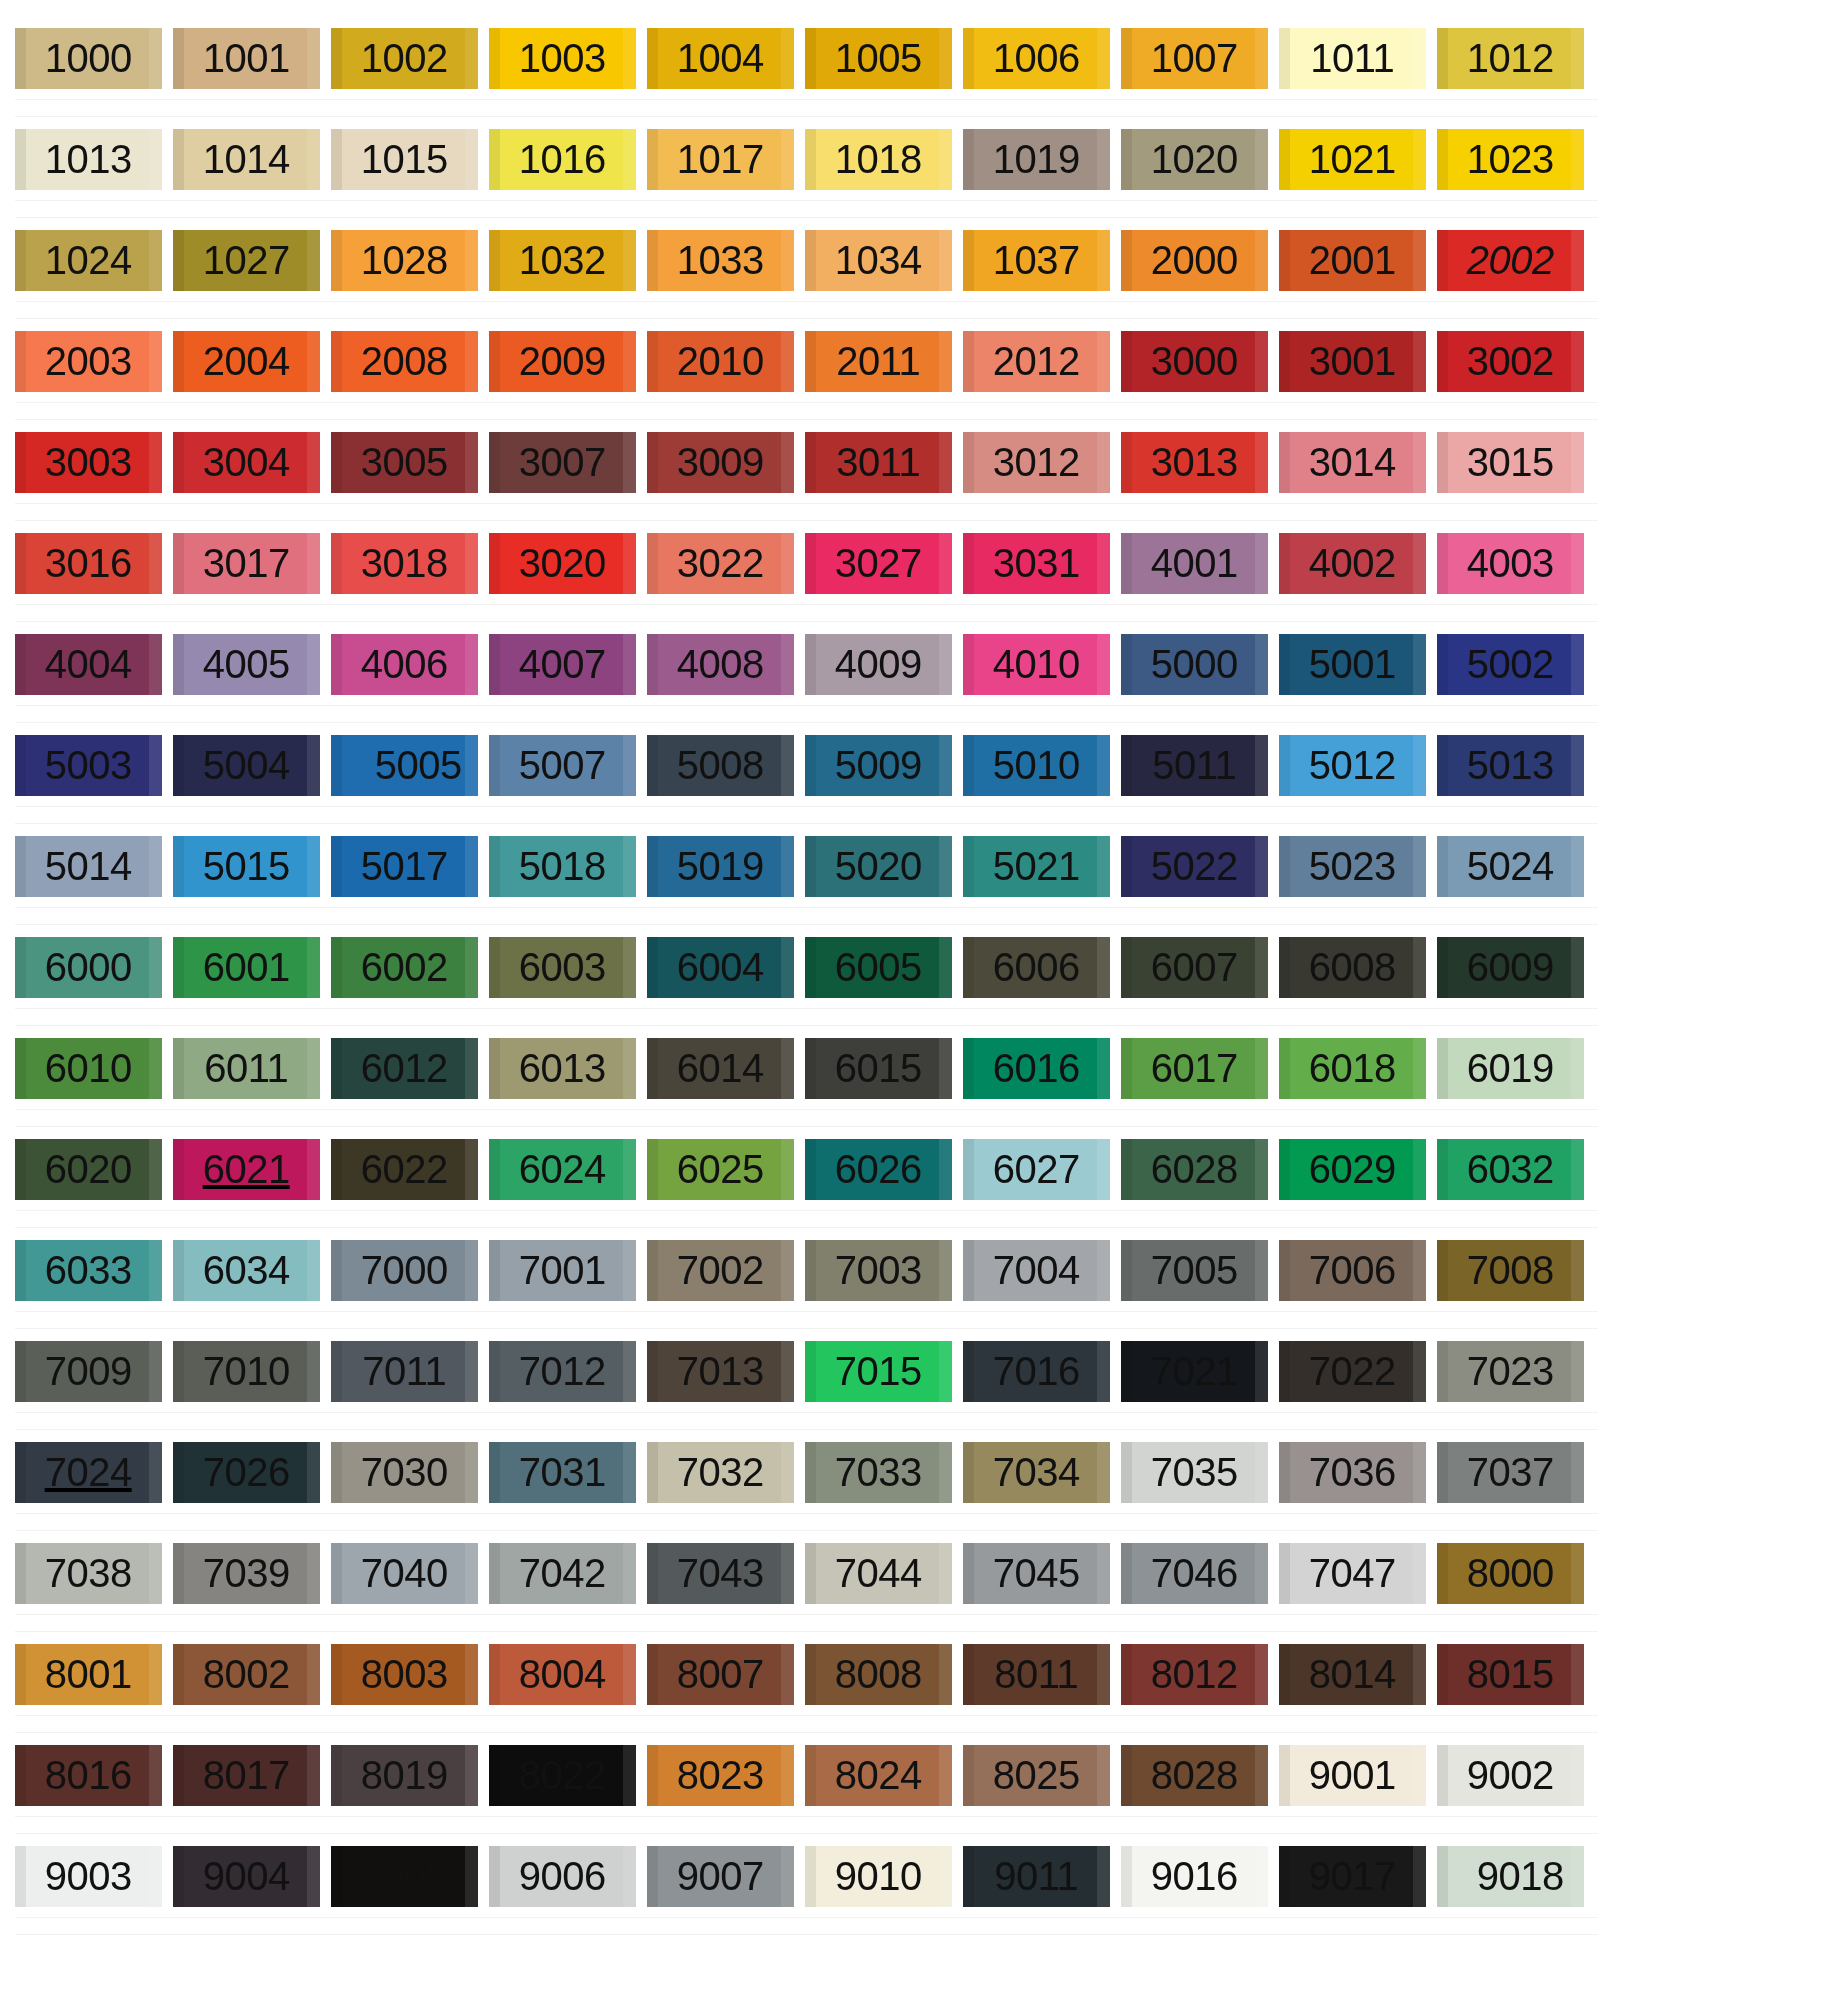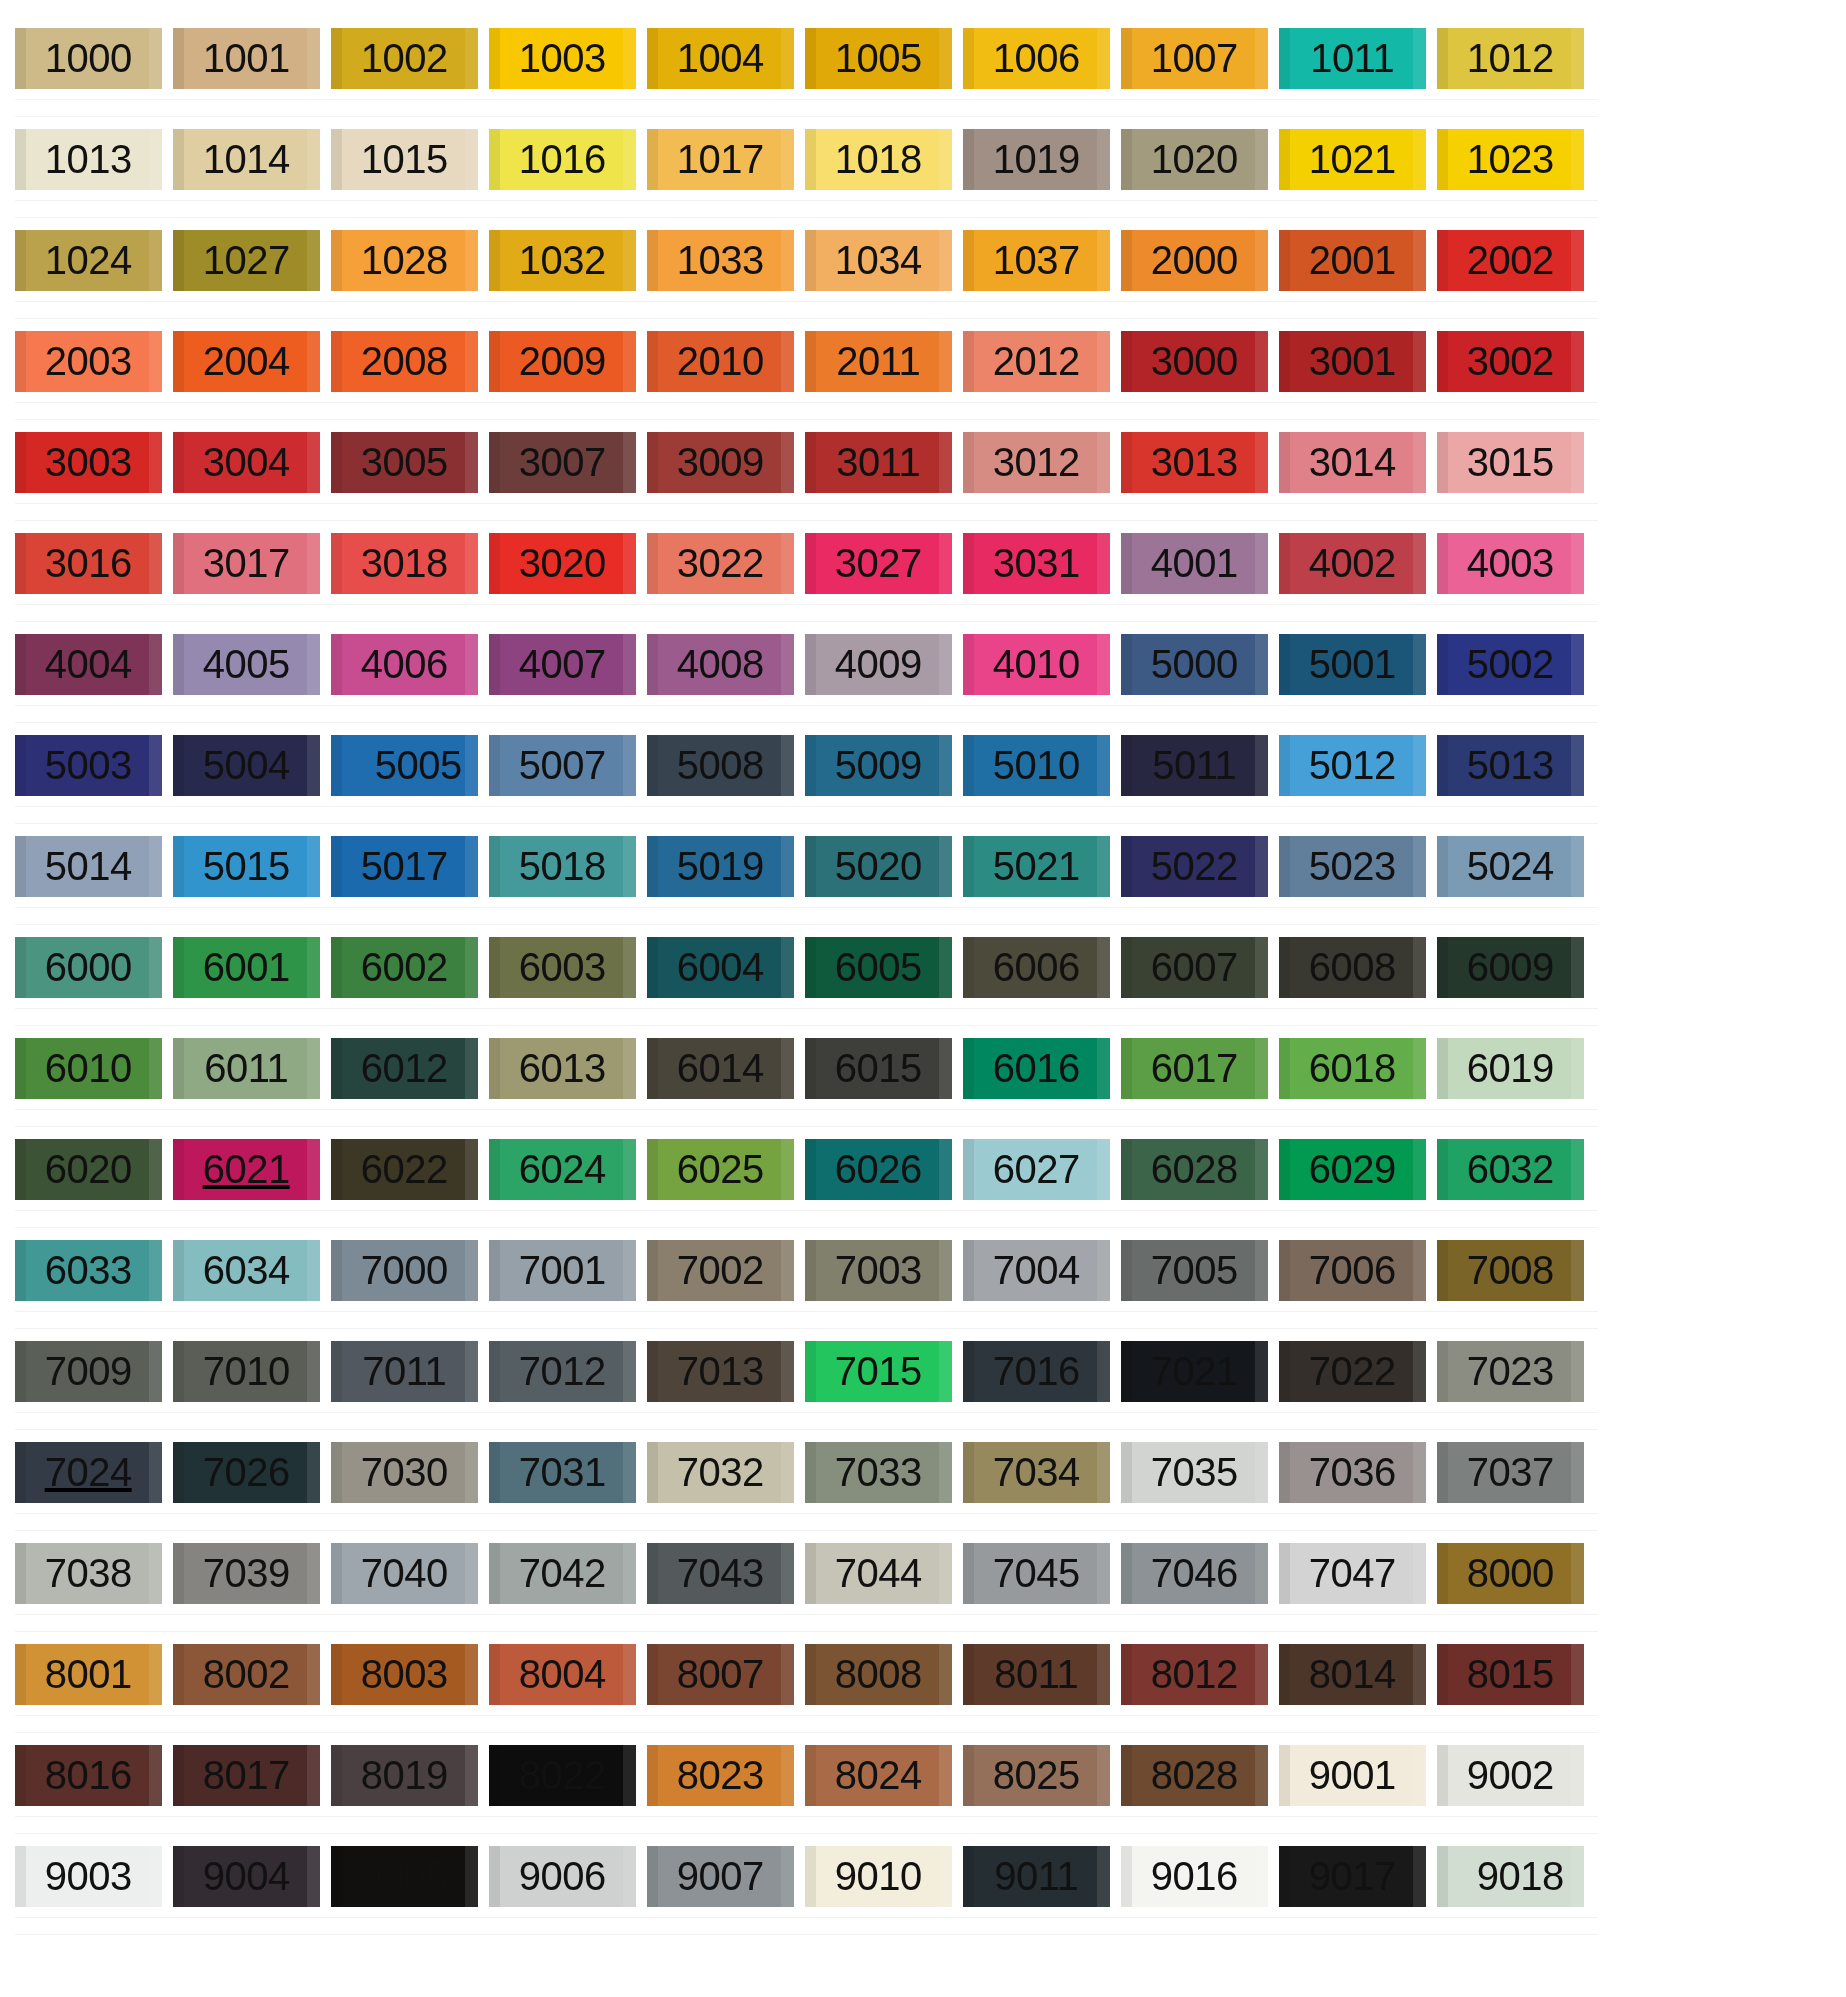--- a/index.html
+++ b/index.html
@@ -121,21 +121,21 @@
       <div class="swatch" style="background: rgb(242, 189, 19);">
         <span class="band-left"></span>
         <span class="band-right"></span>
         <span class="code">1006</span>
       </div>
       <div class="swatch" style="background: rgb(240, 171, 38);">
         <span class="band-left"></span>
         <span class="band-right"></span>
         <span class="code">1007</span>
       </div>
-      <div class="swatch" style="background: #14b8a6; text-align: center;">
+      <div class="swatch" style="background: #fef9c3; text-align: center;">
         <span class="band-left"></span>
         <span class="band-right"></span>
         <span class="code">1011</span>
       </div>
       <div class="swatch" style="background: rgb(221, 197, 63);">
         <span class="band-left"></span>
         <span class="band-right"></span>
         <span class="code">1012</span>
       </div>
       <div class="swatch" style="background: rgb(233, 229, 206);">
@@ -226,21 +226,21 @@
       <div class="swatch" style="background: rgb(237, 138, 43);">
         <span class="band-left"></span>
         <span class="band-right"></span>
         <span class="code">2000</span>
       </div>
       <div class="swatch" style="background: rgb(210, 85, 36);">
         <span class="band-left"></span>
         <span class="band-right"></span>
         <span class="code">2001</span>
       </div>
-      <div class="swatch" style="background: rgb(219, 42, 38);">
+      <div class="swatch" style="background: rgb(219, 42, 38); font-style: italic;">
         <span class="band-left"></span>
         <span class="band-right"></span>
         <span class="code">2002</span>
       </div>
       <div class="swatch" style="background: rgb(245, 120, 79);">
         <span class="band-left"></span>
         <span class="band-right"></span>
         <span class="code">2003</span>
       </div>
       <div class="swatch" style="background: rgb(237, 93, 32);">

